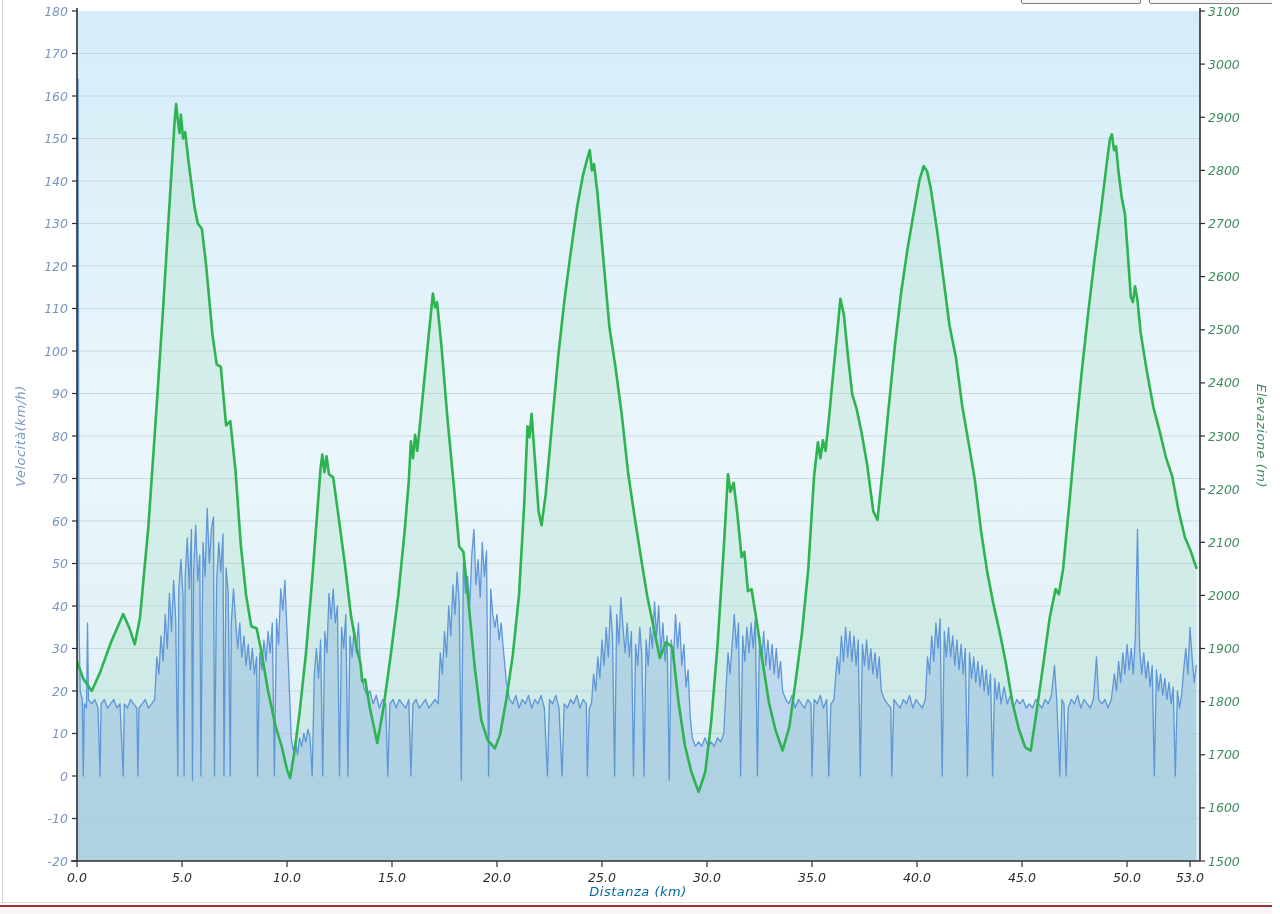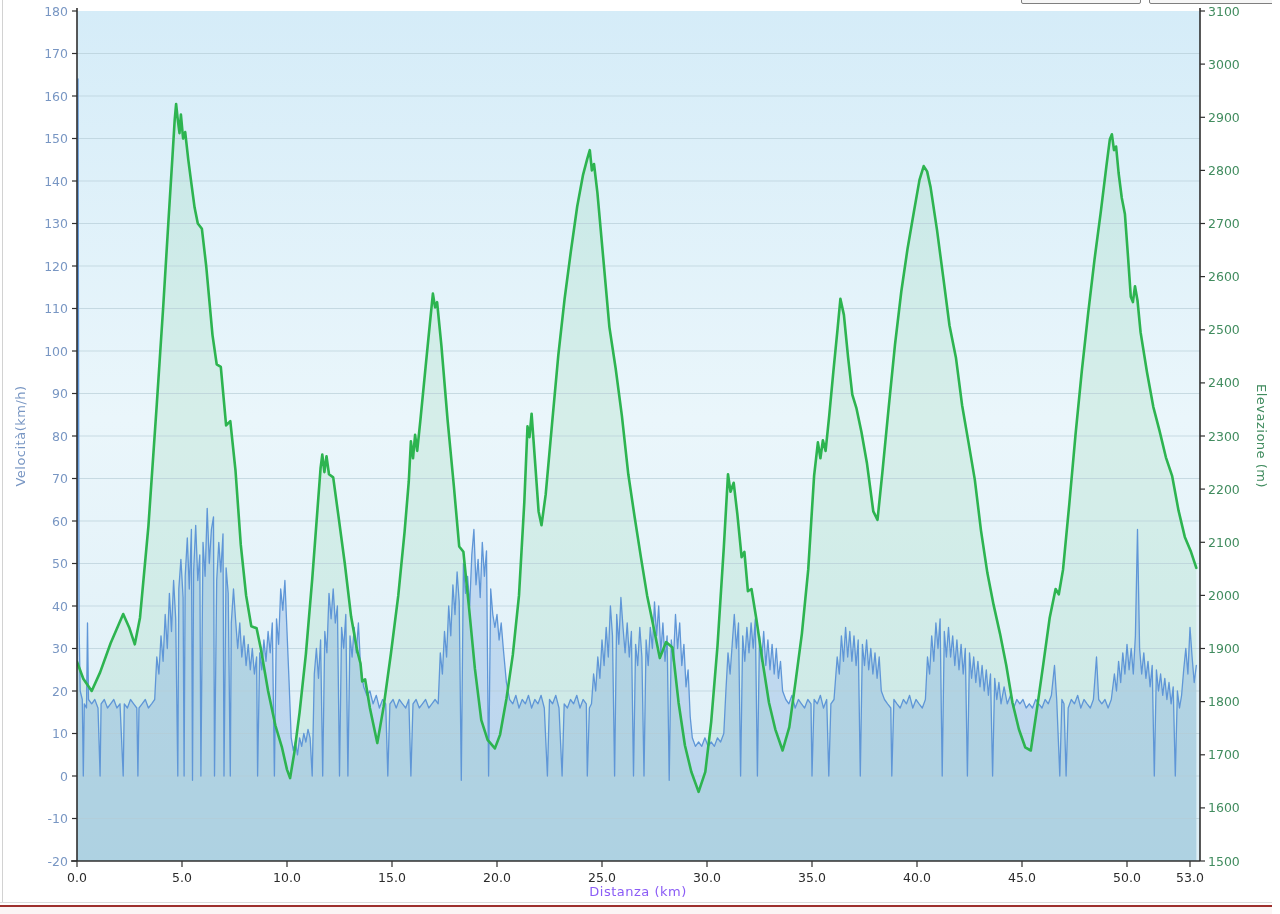--- a/index.html
+++ b/index.html
@@ -1,23 +1,24 @@
 <!DOCTYPE html>
 <html><head>
 <meta charset="utf-8">
 <style>
   html,body{margin:0;padding:0;background:#ffffff;}
   #screen{
     position:relative;width:1272px;height:914px;overflow:hidden;background:#ffffff;
     font-family:"DejaVu Sans","Liberation Sans",sans-serif;
+    font-style:italic;
   }
   .axis-title{position:absolute;font-size:13px;white-space:nowrap;letter-spacing:0.5px;}
   #ytitle-left{left:20px;top:436px;transform:translate(-50%,-50%) rotate(-90deg);}
   #ytitle-right{left:1261px;top:436px;transform:translate(-50%,-50%) rotate(90deg);}
-  #xtitle{left:638px;top:884px;transform:translate(-50%,0);color:#8b5cf6;}
+  #xtitle{left:638px;top:884px;transform:translate(-50%,0);color:#0369a1;}
   .partial-button{
     position:absolute;top:-19px;height:23px;background:#f6f6f6;
     border:1px solid #7f7f7f;border-radius:2px;box-sizing:border-box;
   }
   #partial-button-1{left:1021px;width:120px;}
   #partial-button-2{left:1149px;width:140px;}
   .edge-line{position:absolute;top:0;width:1px;height:902px;background:#d2d2d2;}
   #edge-left{left:2px;}
   #edge-right{left:1272px;}
   #bottom-hairline{position:absolute;left:0;top:902px;width:1280px;height:1px;background:#dcdcdc;}

